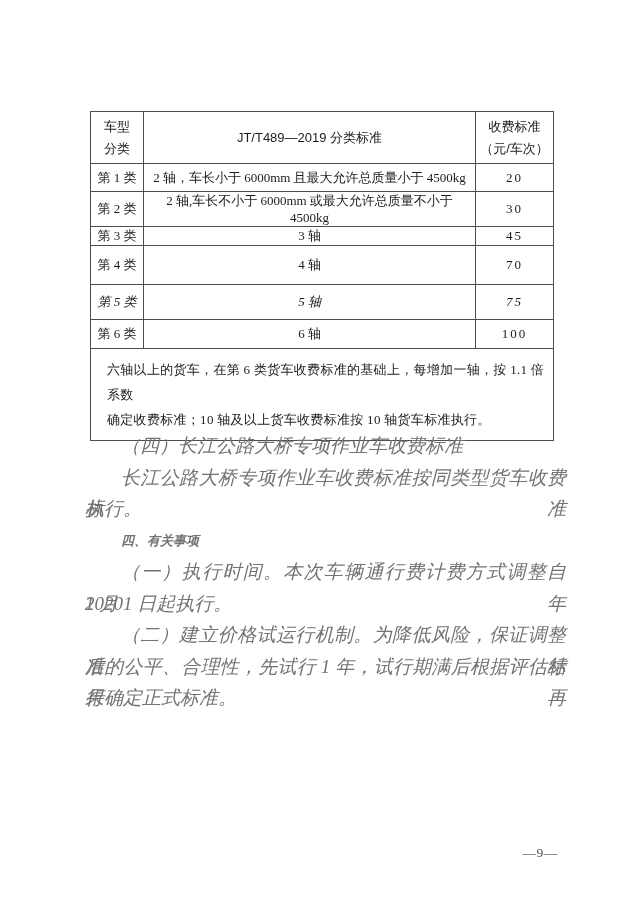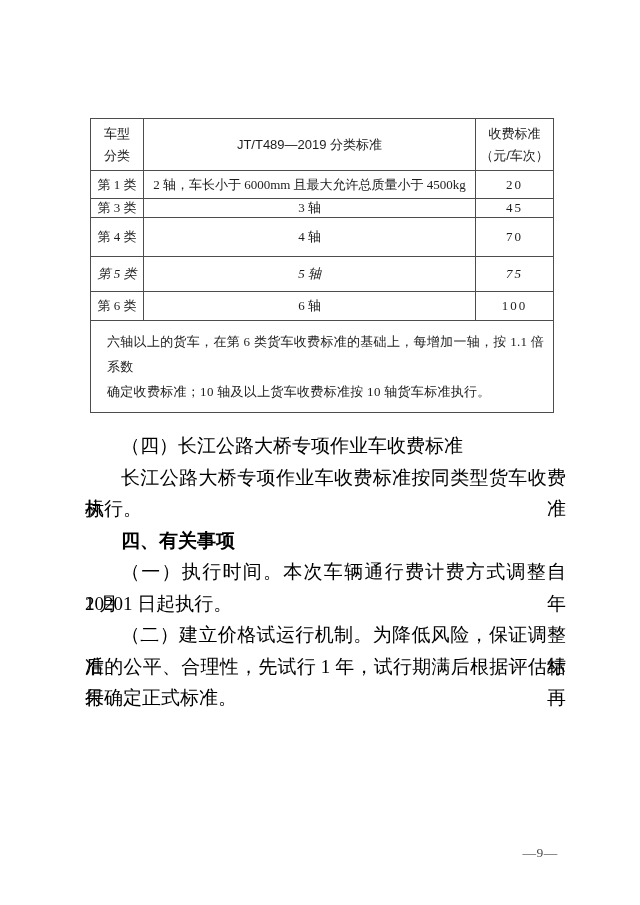--- a/index.html
+++ b/index.html
@@ -9,21 +9,21 @@
     background: #ffffff;
     color: #1c1c1c;
     font-family: "Liberation Serif", "DejaVu Serif", serif;
     overflow: hidden;
   }
 
   
   .toll-table {
     position: absolute;
     left: 90px;
-    top: 118px;
+    top: 111px;
     width: 463px;
     border-collapse: collapse;
     table-layout: fixed;
   }
   .toll-table td, .toll-table th {
     border: 1px solid #4d4d4d;
     text-align: center;
     vertical-align: middle;
     font-size: 13px;
     font-weight: normal;
@@ -60,39 +60,40 @@
     letter-spacing: 0.3px;
   }
 
   
   .body-text {
     position: absolute;
     left: 85px;
     top: 430px;
     width: 481px;
     font-size: 19px;
-    color: #000000;
+    color: #737373;
+    font-style: italic;
   }
   .ln {
     height: 31.5px;
     line-height: 31.5px;
     white-space: nowrap;
     text-align: left;
   }
   .indent { text-indent: 36px; }
   .jfull {
     white-space: normal;
     text-align: justify;
     text-align-last: justify;
     -moz-text-align-last: justify;
   }
   .bold-head {
     font-family: "Liberation Sans", "DejaVu Sans", sans-serif;
     font-weight: bold;
-    font-size: 19px;
+    font-size: 13px;
   }
 
   
   .page-number {
     position: absolute;
     left: 505px;
     top: 845px;
     width: 70px;
     text-align: center;
     font-size: 13.5px;
@@ -114,20 +115,25 @@
     <td class="col-fee hdr-cell">
       <div>收费标准</div>
       <div>（元/车次）</div>
     </td>
   </tr>
 
   <tr class="r1">
     <td>第 1 类</td>
     <td>2 轴，车长小于 6000mm 且最大允许总质量小于 4500kg</td>
     <td class="fee-cell">20</td>
+  </tr>
+  <tr class="r2">
+    <td>第 2 类</td>
+    <td>2 轴,车长不小于 6000mm 或最大允许总质量不小于 4500kg</td>
+    <td class="fee-cell">30</td>
   </tr>
   <tr class="r3">
     <td>第 3 类</td>
     <td>3 轴</td>
     <td class="fee-cell">45</td>
   </tr>
   <tr class="r4">
     <td>第 4 类</td>
     <td>4 轴</td>
     <td class="fee-cell">70</td>

